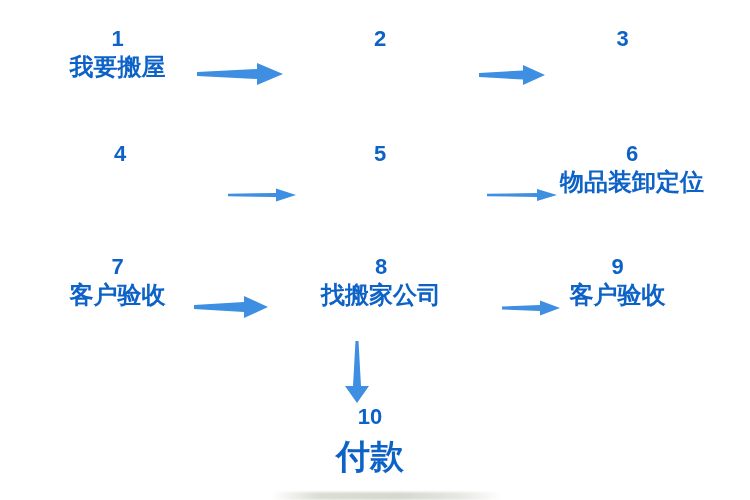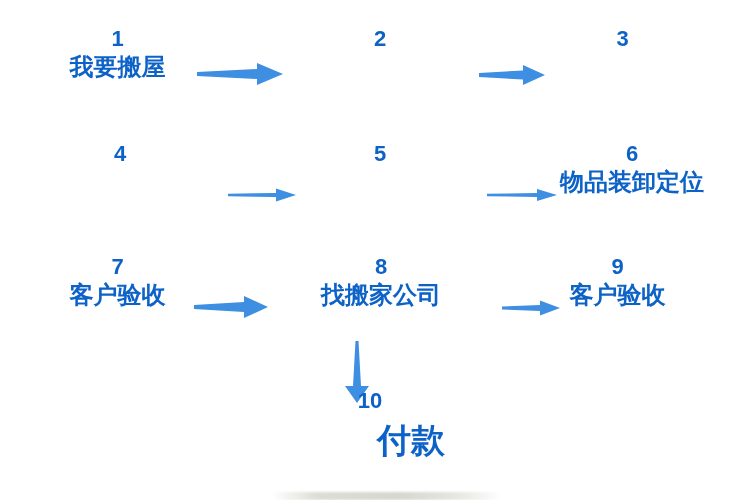--- a/index.html
+++ b/index.html
@@ -28,37 +28,36 @@
     font-size:24px;
     line-height:28px;
     margin-top:1px;
     display:block;
     white-space:nowrap;
   }
   .step.final .label{
     font-size:34px;
     line-height:40px;
     margin-top:6px;
-    text-align:right;
   }
   .arrow{
     position:absolute;
     color:var(--arrow,#3e8ee2);
   }
   
   .s1{left:35px;  top:26px;  width:165px;}
   .s2{left:300px; top:26px;  width:160px;}
   .s3{left:550px; top:26px;  width:145px;}
   .s4{left:35px;  top:141px; width:170px;}
   .s5{left:300px; top:141px; width:160px;}
   .s6{left:552px; top:141px; width:160px;}
   .s7{left:35px;  top:254px; width:165px;}
   .s8{left:300px; top:254px; width:162px;}
   .s9{left:545px; top:254px; width:145px;}
-  .s10{left:295px;top:388px; width:150px;}
+  .s10{left:295px;top:404px; width:150px;}
   
   .a1{left:197px; top:61px;}
   .a2{left:479px; top:63px;}
   .a3{left:228px; top:187px;}
   .a4{left:487px; top:188px;}
   .a5{left:194px; top:294px;}
   .a6{left:502px; top:299px;}
   .a7{left:344px; top:341px;}
   .artifact{
     position:absolute;

